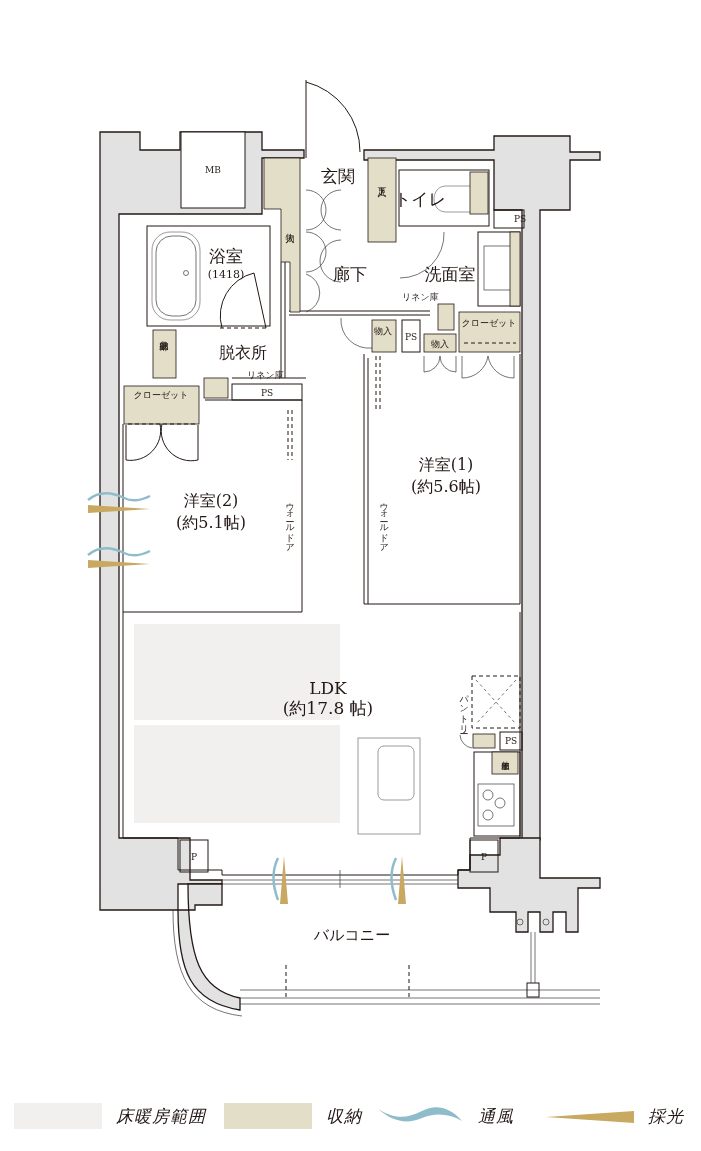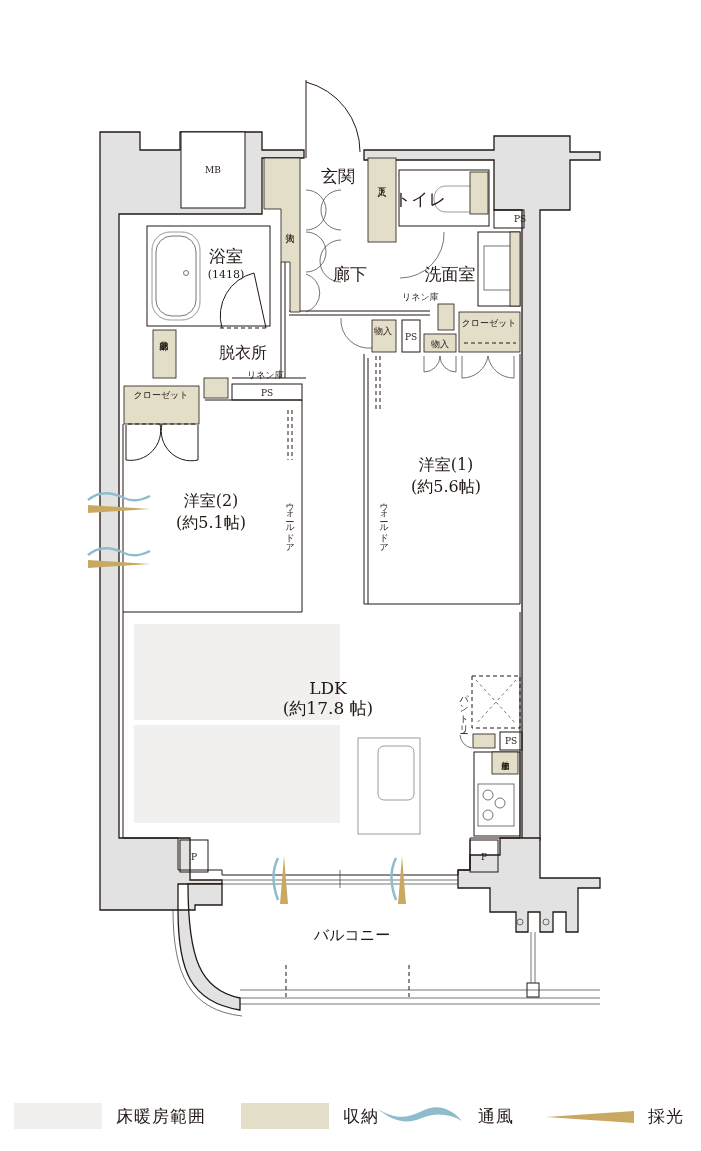--- a/index.html
+++ b/index.html
@@ -11,21 +11,21 @@
   .thin { fill:none; stroke:#3a3a3a; stroke-width:0.7; }
   .grey { fill:none; stroke:#9a9a9a; stroke-width:1; }
   .dash { fill:none; stroke:#231815; stroke-width:1; stroke-dasharray:4 3; }
   .store { fill:#e3dec8; stroke:#231815; stroke-width:0.8; }
   .heat { fill:#f1f0ee; }
   .lbl { font-family:"DejaVu Serif","Liberation Serif",serif; fill:#231815; }
   .legend { position:absolute; left:0; top:1098px; width:701px; height:40px; }
   .legend-item { position:absolute; top:0; height:36px; display:flex; align-items:center; }
   .swatch { width:88px; height:26px; }
   .legend-label { font-size:17px; margin-left:14px; letter-spacing:1px;
-                  font-family:"DejaVu Serif","Liberation Serif",serif; }
+                  font-family:"DejaVu Serif","Liberation Serif",serif;font-style:italic; }
 </style>
 </head>
 <body>
 
 <svg id="plan" viewBox="0 0 701 1080" xmlns="http://www.w3.org/2000/svg">
 
   <g>
 
     <path class="wall" d="M100,132 L140,132 L140,150 L180,150 L180,132 L262,132 L262,150 L304,150 L304,158 L262,158 L262,214 L119,214 L119,838 L190,838 L190,880 L222,880 L222,884 L178,884 L178,910 L100,910 Z"></path>
 
@@ -210,21 +210,21 @@
     <text class="lbl" x="464" y="688" writing-mode="tb">パントリー</text>
     <text class="lbl" x="505" y="755" font-size="8" writing-mode="tb">上部収納</text>
   </g>
 </svg>
 
 <div class="legend">
   <div class="legend-item" style="left:14px;">
     <div class="swatch" style="background:#f1f0ee;"></div>
     <span class="legend-label">床暖房範囲</span>
   </div>
-  <div class="legend-item" style="left:241px;">
+  <div class="legend-item" style="left:224px;">
     <div class="swatch" style="background:#e3dec8;"></div>
     <span class="legend-label">収納</span>
   </div>
   <div class="legend-item" style="left:542px;">
     <svg width="92" height="26" viewBox="0 0 92 26">
       <polygon points="4,14 92,8 92,20" fill="#c9a961"></polygon>
     </svg>
     <span class="legend-label">採光</span>
   </div>
   <div class="legend-item" style="left:376px;">

